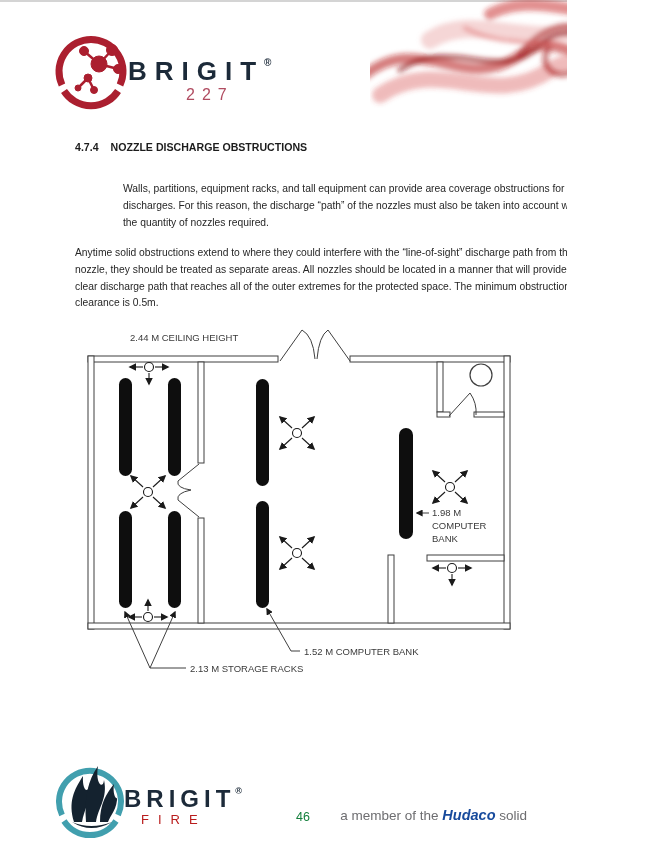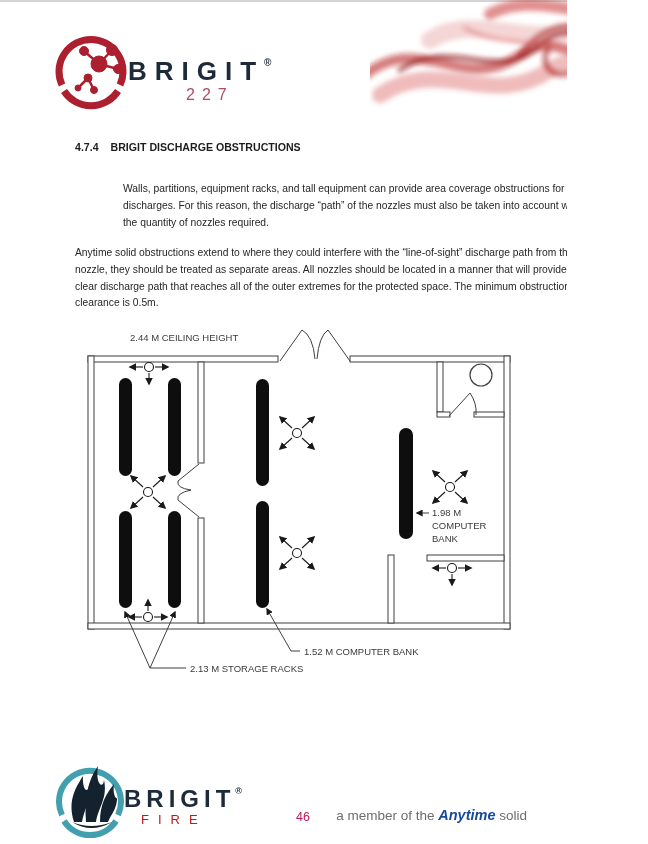--- a/index.html
+++ b/index.html
@@ -27,21 +27,21 @@
   
   .diagram{position:absolute;left:85px;top:320px;}
   .diagram text{font-family:"Liberation Sans", sans-serif;font-size:9.5px;fill:#3a3a3a;}
 
   
   .ftr-icon{position:absolute;left:56px;top:761px;}
   .ftr-brand{position:absolute;left:124px;top:785px;color:#1c2a39;font-weight:bold;
              font-size:24px;letter-spacing:5px;}
   .ftr-brand sup{font-size:9px;letter-spacing:0;vertical-align:13px;}
   .ftr-sub{position:absolute;left:141px;top:812px;color:#b91c1c;font-size:13px;letter-spacing:9px;}
-  .page-num{position:absolute;left:296px;top:810px;color:#be185d;font-size:12.5px;}
+  .page-num{position:absolute;left:296px;top:810px;color:#15803d;font-size:12.5px;}
   .member{position:absolute;right:40px;top:807px;font-size:13.5px;color:#6d6d70;}
   .member .hud{color:#174a9c;font-weight:bold;font-style:italic;font-size:14.5px;}
 </style>
 </head>
 <body>
 
 <div class="page">
 
   <div class="top-rule"></div>
 
@@ -83,21 +83,21 @@
       <circle cx="118" cy="71" r="4.5"></circle>
       <circle cx="88" cy="80" r="4"></circle>
       <circle cx="78" cy="90" r="3"></circle>
       <circle cx="94" cy="92" r="3.5"></circle>
     </g>
   </svg>
   <div class="hdr-brand"><span>BRIGIT</span><sup>®</sup></div>
   <div class="hdr-model">227</div>
 
   <div class="heading">
-    <span class="num">4.7.4</span><span>BRIGIT DISCHARGE OBSTRUCTIONS</span>
+    <span class="num">4.7.4</span><span>NOZZLE DISCHARGE OBSTRUCTIONS</span>
   </div>
 
   <div class="para p1">Walls, partitions, equipment racks, and tall equipment can provide area coverage obstructions for nozzle discharges. For this reason, the discharge “path” of the nozzles must also be taken into account when determining the quantity of nozzles required.</div>
   <div class="para p2">Anytime solid obstructions extend to where they could interfere with the “line-of-sight” discharge path from the nozzle, they should be treated as separate areas. All nozzles should be located in a manner that will provide a clear discharge path that reaches all of the outer extremes for the protected space. The minimum obstruction clearance is 0.5m.</div>
 
   <svg class="diagram" width="432" height="362" viewBox="85 320 432 362">
     <defs>
       <marker id="ah" viewBox="0 0 10 10" refX="8" refY="5" markerWidth="7" markerHeight="7" orient="auto-start-reverse">
         <path d="M0,0 L10,5 L0,10 z" fill="#1a1a1a"></path>
       </marker>
@@ -217,15 +217,15 @@
       <path d="M 86,822 C 84,798 88,780 98,766 C 95,784 103,790 104,780 C 108,798 98,808 96,822 Z"></path>
       <path d="M 100,822 C 100,804 106,794 114,784 C 112,796 118,802 117,796 C 118,808 110,816 108,822 Z"></path>
       <path d="M 72,822 Q 91,830 112,822 Q 91,834 72,822 Z"></path>
     </g>
   </svg>
   <div class="ftr-brand"><span>BRIGIT</span><sup>®</sup></div>
   <div class="ftr-sub">FIRE</div>
 
   <div class="page-num">46</div>
 
-  <div class="member"><span>a member of the </span><span class="hud">Anytime</span><span> solid</span></div>
+  <div class="member"><span>a member of the </span><span class="hud">Hudaco</span><span> solid</span></div>
 
 </div>
 
 </body></html>

